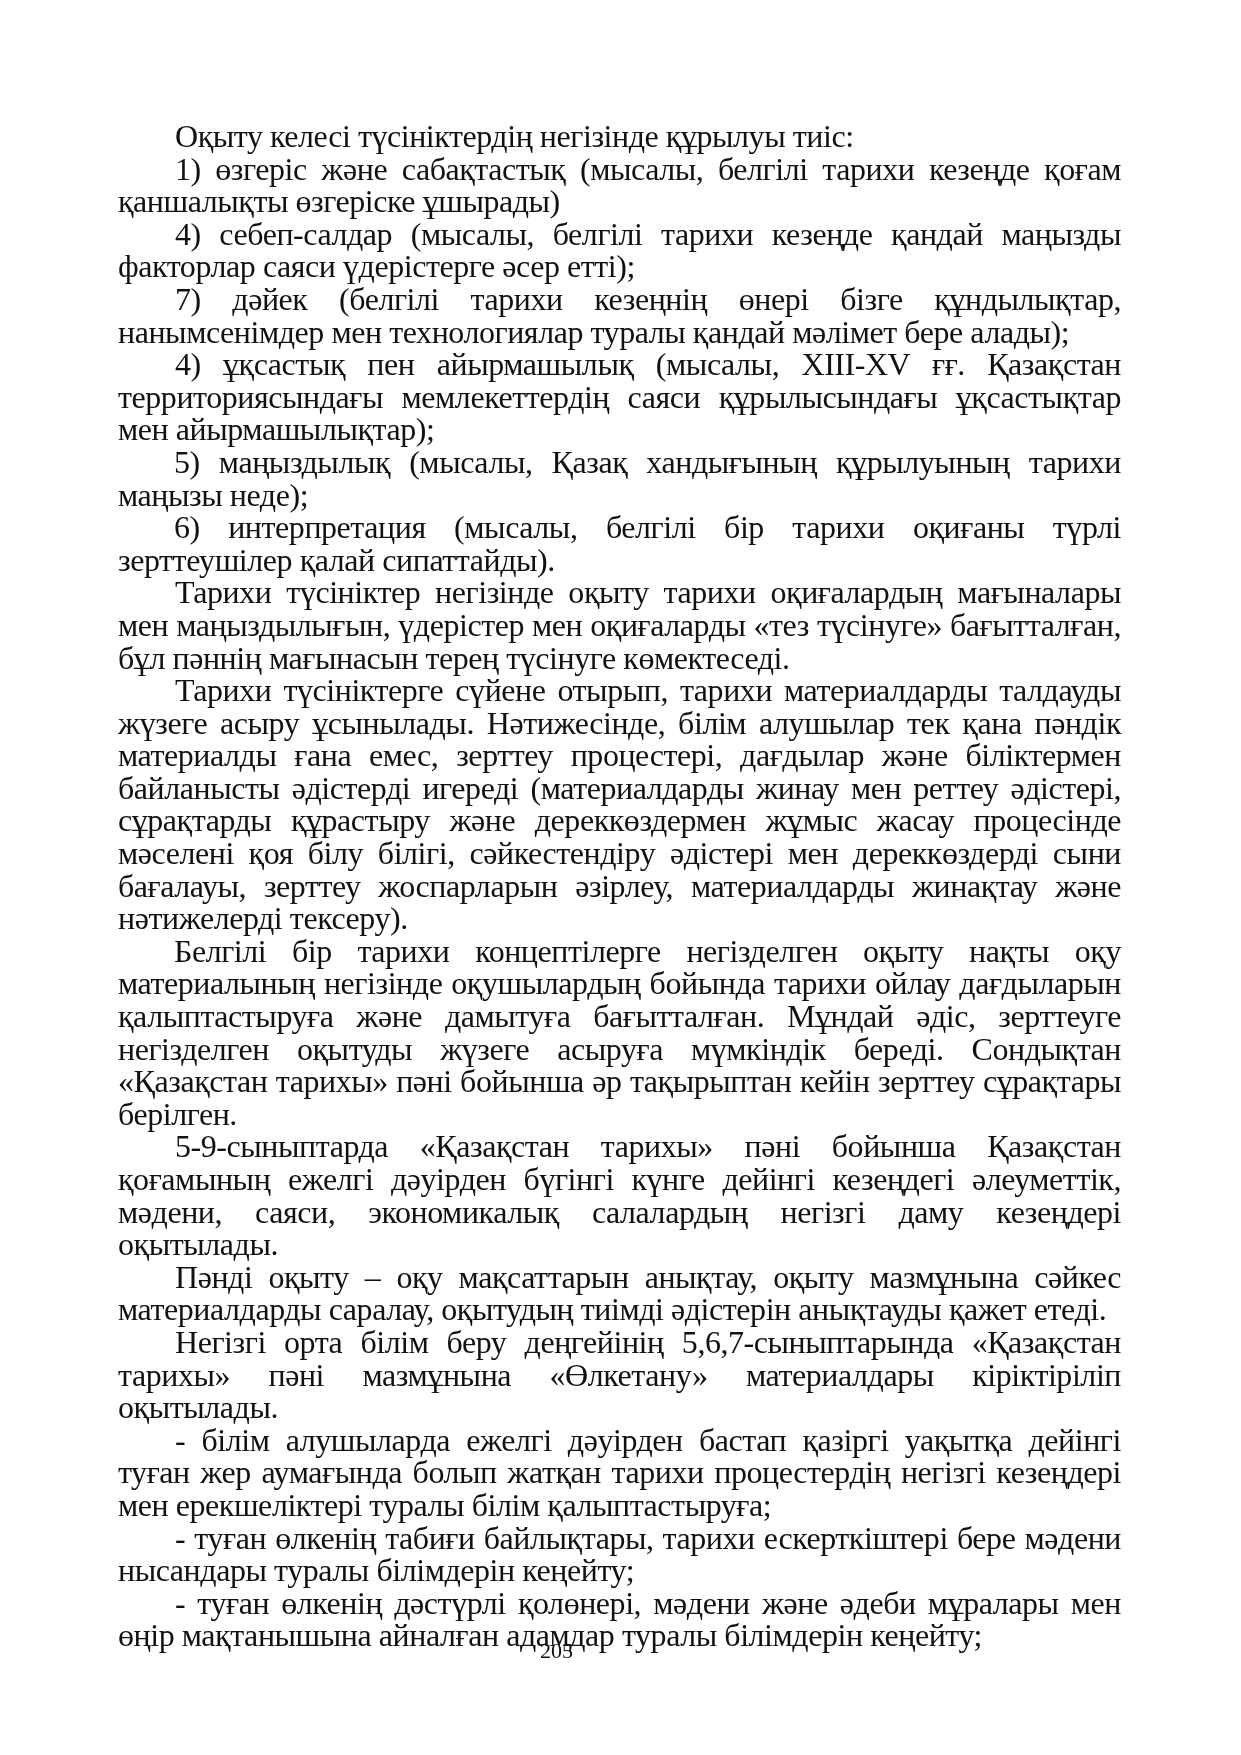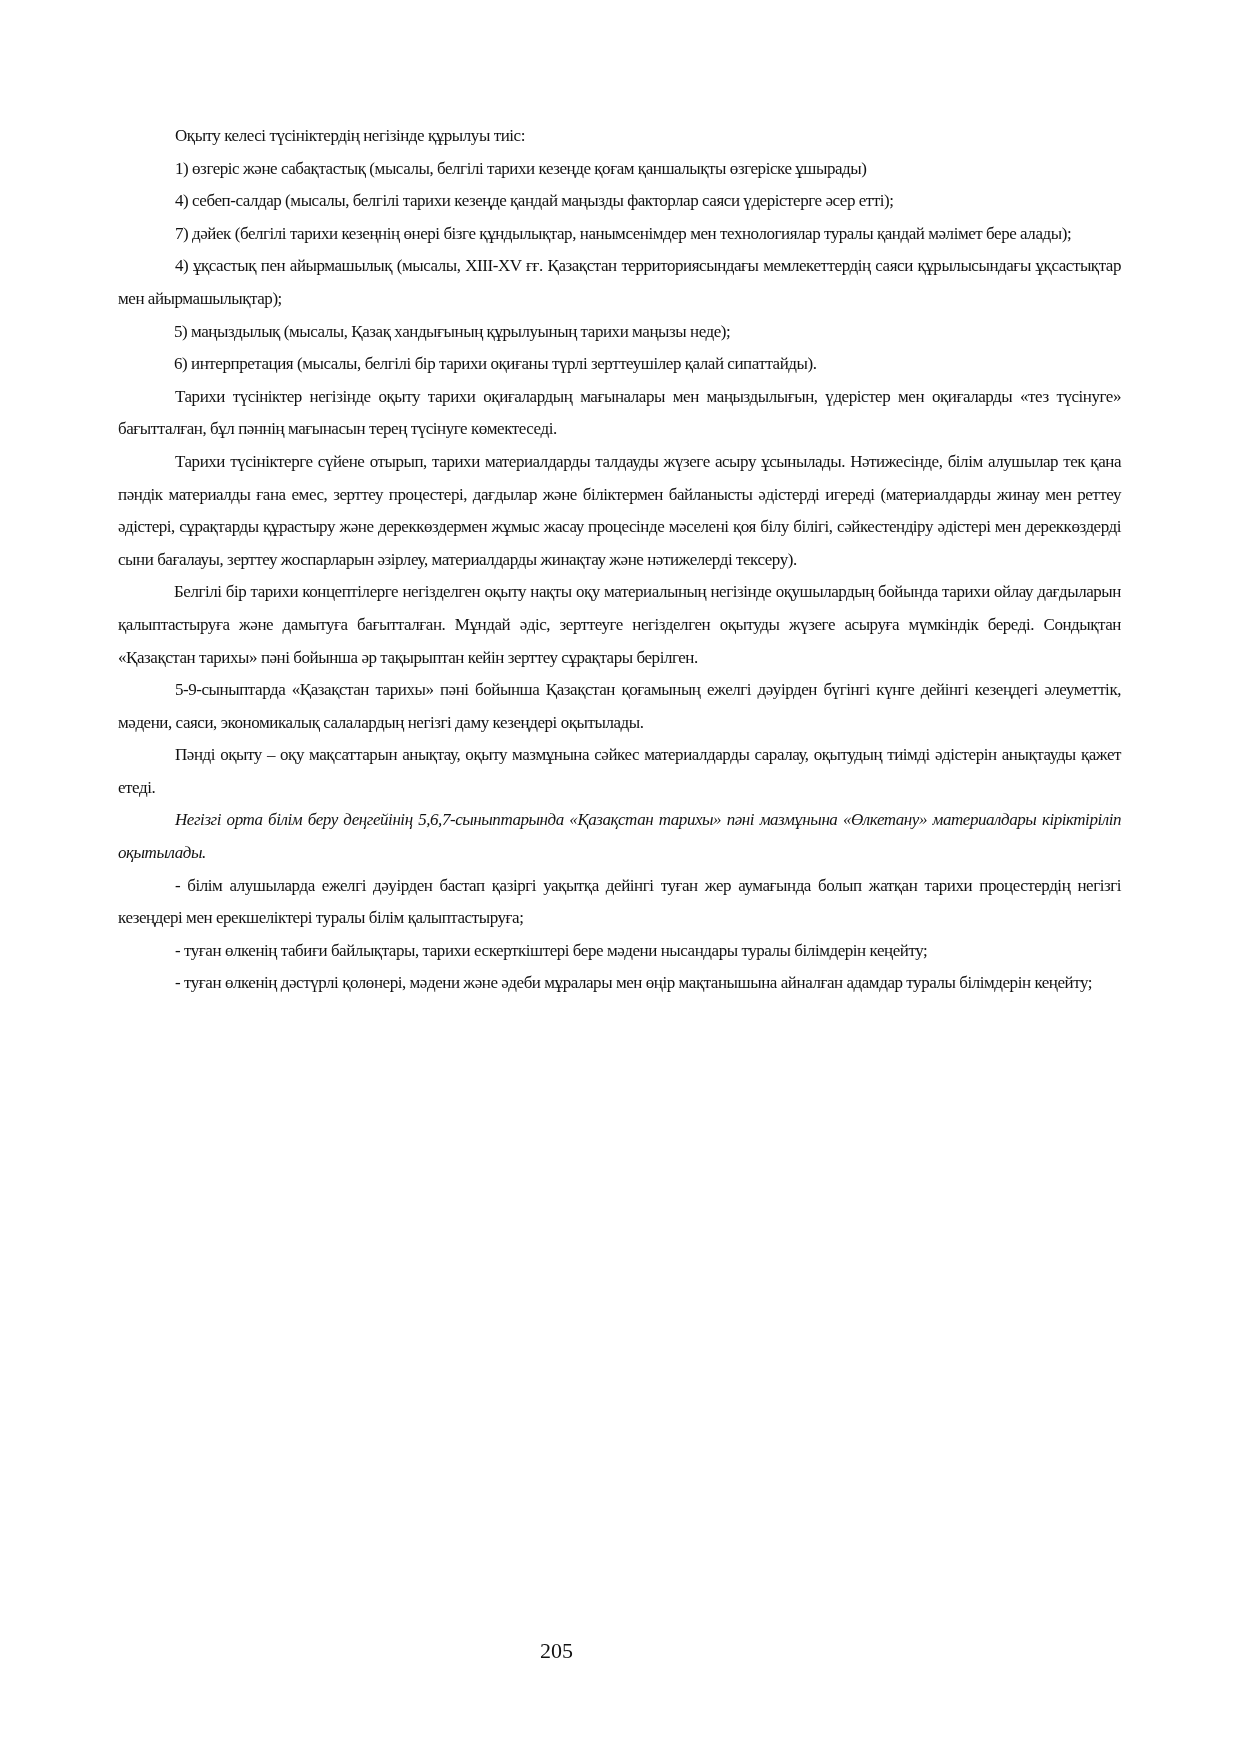--- a/index.html
+++ b/index.html
@@ -12,40 +12,39 @@
       height: 1755px;
       position: relative;
       overflow: hidden;
     }
     .page {
       position: absolute;
       left: 118px;
       top: 120px;
       width: 1003px;
       font-family: "Liberation Serif", "DejaVu Serif", serif;
-      font-size: 17px;
+      font-size: 32px;
       line-height: 32.6px;
       color: #111111;
       letter-spacing: -0.45px;
       word-spacing: 0px;
     }
     .para {
       margin: 0;
       padding: 0;
       text-align: justify;
       text-indent: 57px;
     }
     .para.nojust {
       text-align: left;
     }
     .para.indent-less {
       text-indent: 56px;
     }
     .para.italic {
-      font-style: italic;
     }
     .page-number {
       position: absolute;
       left: 0;
       width: 1023px;
       top: 1638px;
       text-align: center;
       font-family: "Liberation Serif", "DejaVu Serif", serif;
       font-size: 22px;
       color: #111111;

